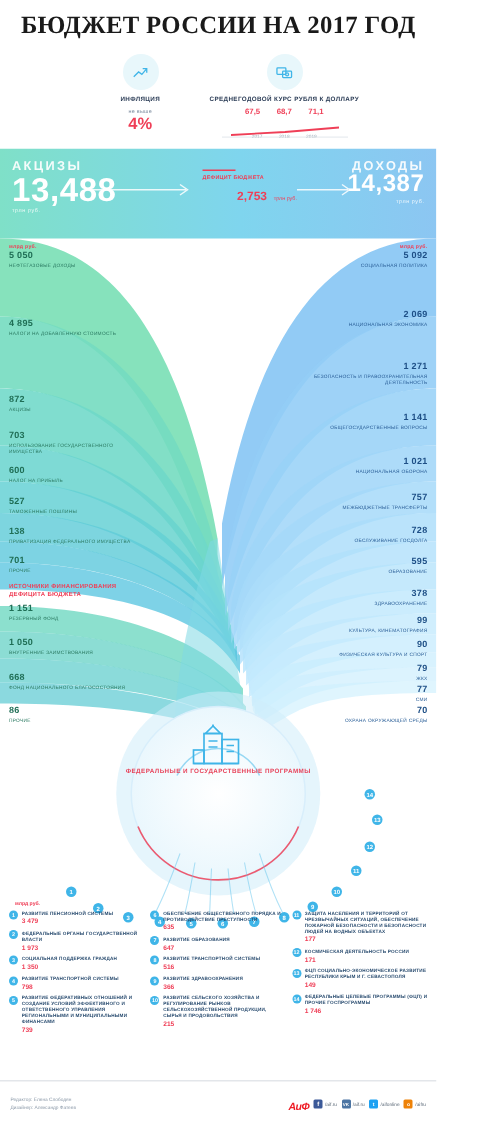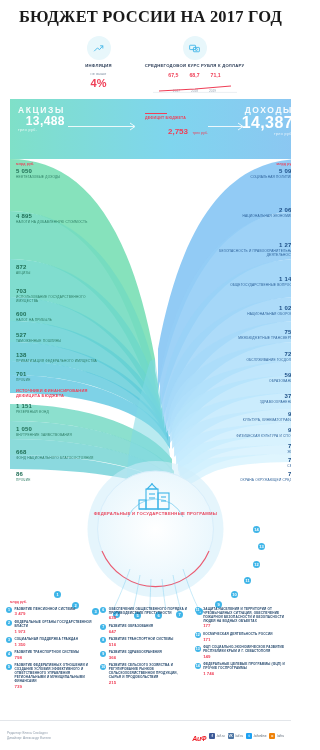--- a/index.html
+++ b/index.html
@@ -2,21 +2,21 @@
 <html><head>
 <meta charset="utf-8">
 <style>
   * { box-sizing: border-box; margin: 0; padding: 0; }
   html, body {
     width: 291px; height: 750px;
     background: #ffffff;
     font-family: "Liberation Sans", sans-serif;
     overflow: hidden;
   }
-  .page { position: relative; width: 291px; height: 750px; background: #fff; padding-left: 10px; }
+  .page { position: relative; width: 291px; height: 750px; background: #fff; }
 
   
   .title {
     text-align: center;
     font-family: "Liberation Serif", serif;
     font-weight: bold;
     font-size: 16.5px;
     letter-spacing: 0.2px;
     color: #1a1a1a;
     padding-top: 7px;
@@ -69,21 +69,21 @@
   .left .t { color: #2b7a62; }
   .left { text-align: left; }
 
   
   .right { text-align: right; }
   .right .n { font-size: 6px; color: #1e4f86; }
   .right .t { color: #2c6099; }
 
   .hdr-left { position:absolute; left:8px; top:6px; color:#fff; }
   .hdr-left .h { font-size: 8.5px; letter-spacing: 1.6px; font-weight: bold; opacity:.92;}
-  .hdr-left .v { font-size: 12px; font-weight: bold; letter-spacing: .4px; line-height:1.05;text-align:right;}
+  .hdr-left .v { font-size: 22px; font-weight: bold; letter-spacing: .4px; line-height:1.05;text-align:right;}
   .hdr-left .u { font-size: 3.6px; letter-spacing:.4px; opacity:.85; }
 
   .hdr-right { position:absolute; right:8px; top:6px; color:#fff; text-align:right; }
   .hdr-right .h { font-size: 8.5px; letter-spacing: 1.6px; font-weight: bold; opacity:.92;}
   .hdr-right .v { font-size: 16px; font-weight: bold; letter-spacing: .4px; line-height:1.05;}
   .hdr-right .u { font-size: 3.6px; letter-spacing:.4px; opacity:.85; }
 
   .deficit { position:absolute; left:135px; top:17px; }
   .deficit .dl { font-size:3.6px; font-weight:bold; color:#ef3f57; letter-spacing:.2px;}
   .deficit .dv { font-size:8px; font-weight:bold; color:#ef3f57;margin-left:23px; }

